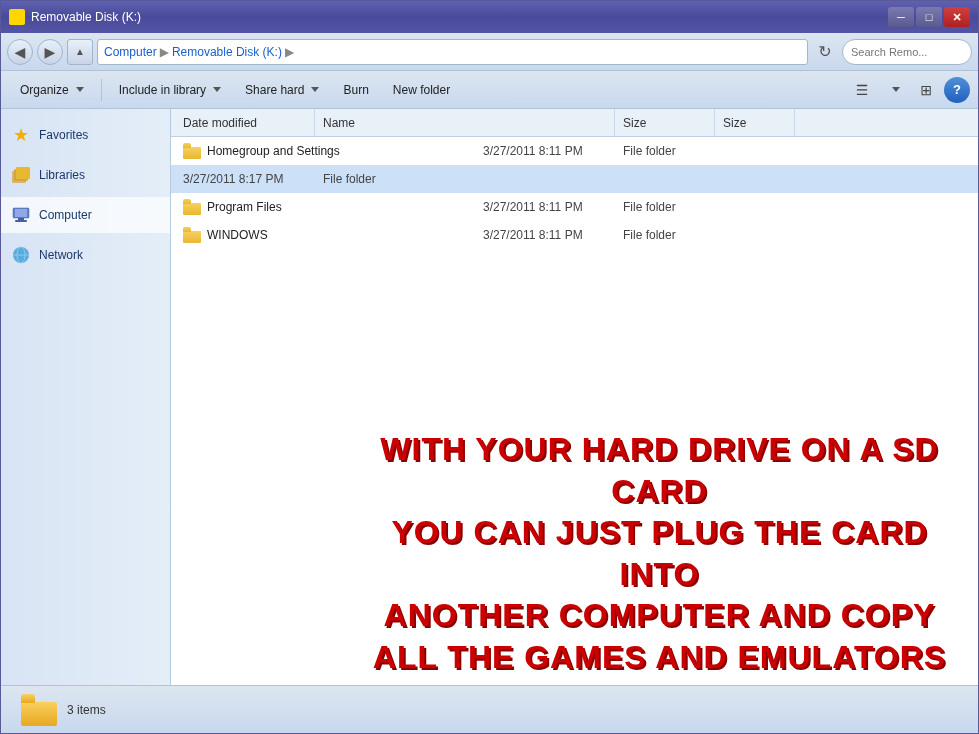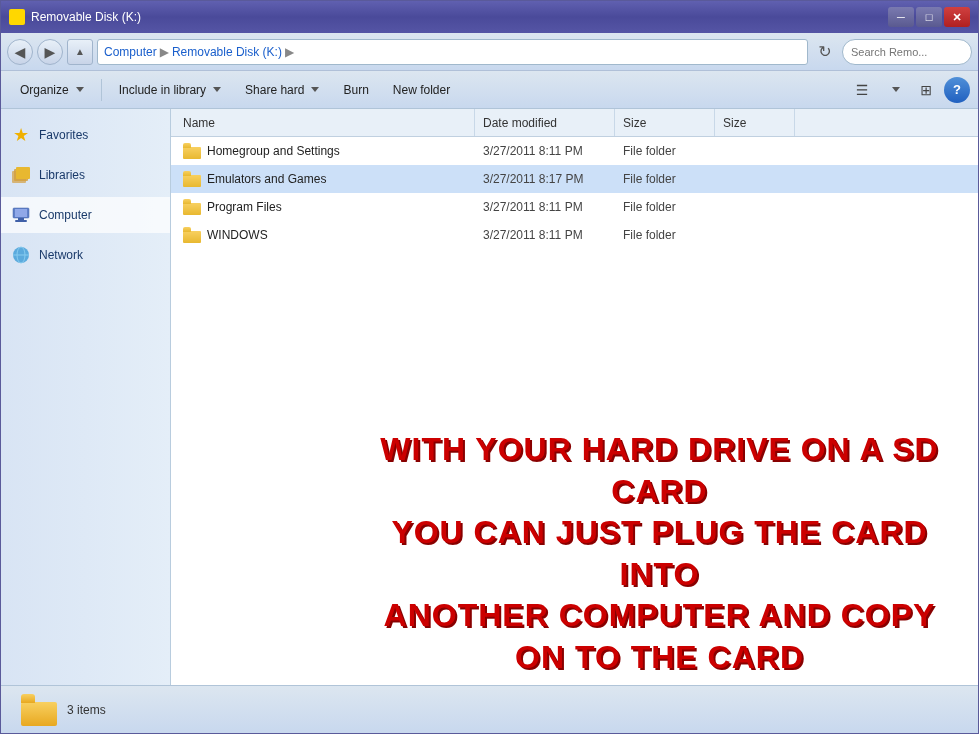--- a/index.html
+++ b/index.html
@@ -568,43 +568,39 @@
           </div>
           <span>Network</span>
         </div>
       </div>
     </div>
 
     <div class="file-list-wrapper">
       <div class="file-list">
 
         <div class="file-list-header">
+          <div class="col-header col-date">Date modified</div>
           <div class="col-header col-name">Name</div>
-          <div class="col-header col-date">Date modified</div>
           <div class="col-header col-type">Size</div>
           <div class="col-header col-size">Size</div>
         </div>
 
         <div class="file-rows">
 
           <div class="file-row">
             <div class="col-name file-cell">
               <span class="folder-icon"></span>
               <span>Homegroup and Settings</span>
             </div>
             <div class="file-cell col-date">3/27/2011 8:11 PM</div>
             <div class="file-cell col-type">File folder</div>
             <div class="file-cell col-size"></div>
           </div>
 
           <div class="file-row selected">
-            <div class="col-name file-cell">
-              <span class="folder-icon"></span>
-              <span>Emulators and Games</span>
-            </div>
             <div class="file-cell col-date">3/27/2011 8:17 PM</div>
             <div class="file-cell col-type">File folder</div>
             <div class="file-cell col-size"></div>
           </div>
 
           <div class="file-row">
             <div class="col-name file-cell">
               <span class="folder-icon"></span>
               <span>Program Files</span>
             </div>
@@ -622,20 +618,21 @@
             <div class="file-cell col-type">File folder</div>
             <div class="file-cell col-size"></div>
           </div>
         </div>
       </div>
 
       <div class="overlay-text">
         <div class="big-red-text">With your hard drive on a SD card</div>
         <div class="big-red-text">You can just plug the card into</div>
         <div class="big-red-text">another computer and copy</div>
+        <div class="big-red-text">all the games and emulators</div>
         <div class="big-red-text">on to the Card</div>
       </div>
     </div>
 
   </div>
 
   <div class="status-bar">
     <div class="status-folder-icon"></div>
     <span class="status-text">3 items</span>
   </div>

